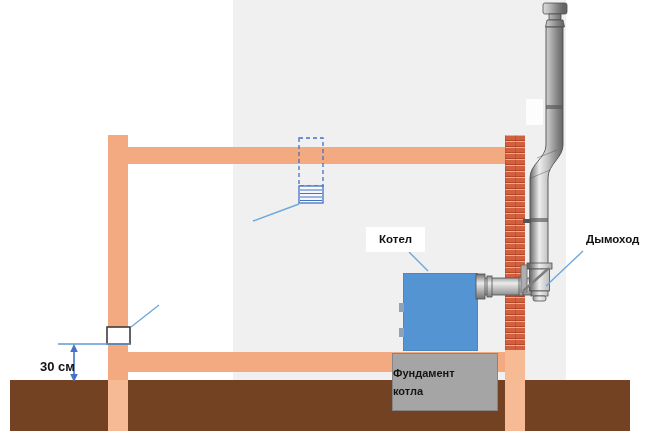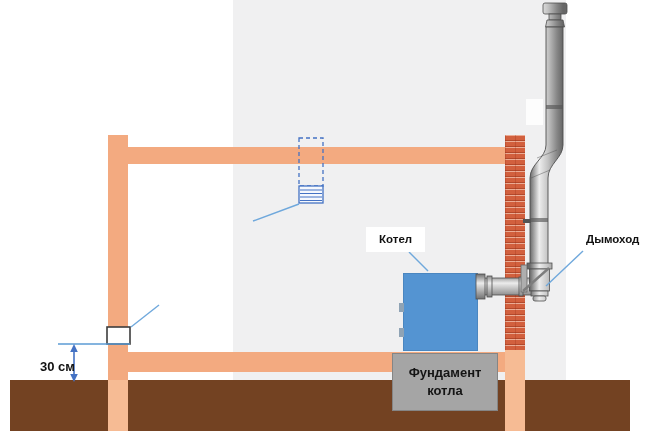--- a/index.html
+++ b/index.html
@@ -20,22 +20,22 @@
     left:505px;top:135px;width:20px;height:215px;
     background-color:#d2603e;
     background-image:
       repeating-linear-gradient(to right, rgba(130,35,12,0.22) 0 1px, transparent 1px 10px),
       repeating-linear-gradient(to bottom, rgba(255,235,220,0.55) 0 1px, transparent 1px 6px),
       repeating-linear-gradient(to bottom, transparent 0 5px, rgba(130,35,12,0.38) 5px 6px);
   }
   .foundation{
     left:392px;top:353px;width:106px;height:58px;background:#a5a5a5;
     border:1px solid #858585;box-sizing:border-box;
-    display:flex;flex-direction:column;align-items:center;justify-content:center;
-    color:#141414;font-weight:700;font-size:13px;line-height:18px;text-align:center;
+    display:flex;flex-direction:column;align-items:flex-start;justify-content:center;
+    color:#141414;font-weight:700;font-size:11px;line-height:18px;text-align:center;
   }
   .boiler{left:403px;top:273px;width:75px;height:78px;background:#5494d2;border:1px solid #4a86c0;box-sizing:border-box;}
   .boiler-tab{left:399px;width:5px;height:9px;background:#8fa3b5;}
   .svg-overlay{left:0;top:0;width:650px;height:437px;pointer-events:none;}
   .label{
     background:#ffffff;color:#111111;font-weight:700;font-size:11.5px;
     line-height:16.5px;padding:3px 7px;white-space:nowrap;
   }
   .label-exhaust{left:228px;top:220px;}
   .label-boiler{left:366px;top:227px;padding:4px 13px;}

